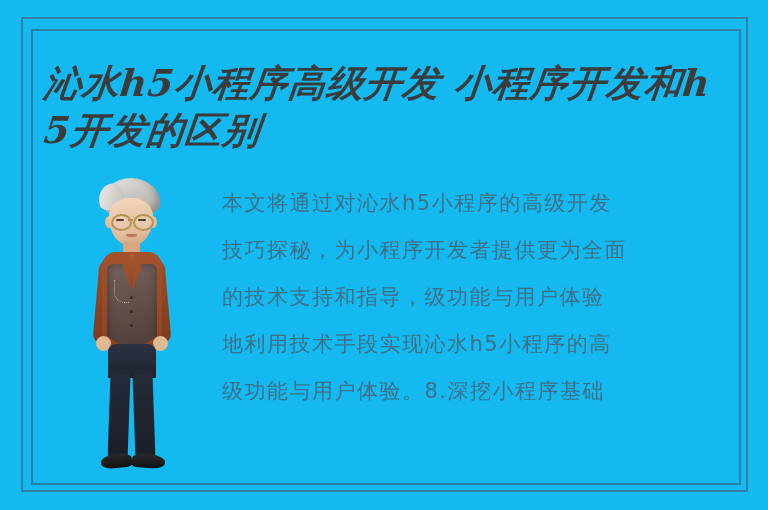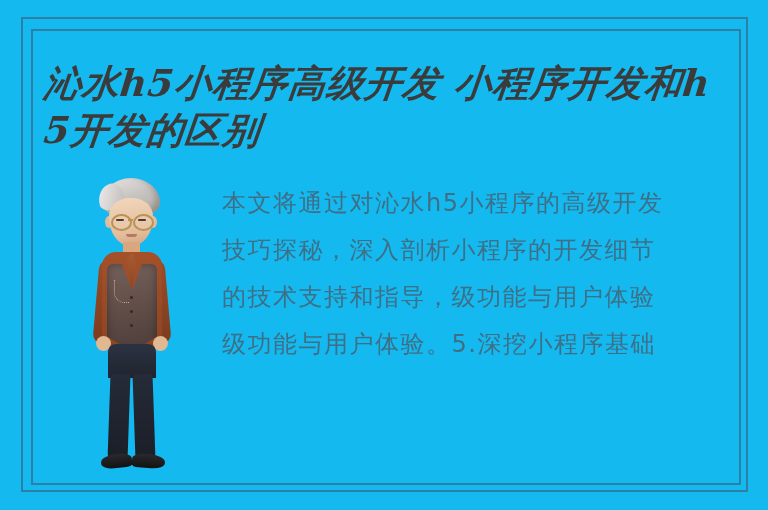--- a/index.html
+++ b/index.html
@@ -67,21 +67,21 @@
 
   
   .body-block {
     position: absolute;
     left: 222px;
     top: 180px;
     width: 500px;
   }
   .body-line {
     font-family: "DejaVu Sans", "Liberation Sans", sans-serif;
-    font-size: 24px;
+    font-size: 21px;
     line-height: 47px;
     color: #3f6f86;
     letter-spacing: 1.5px;
     white-space: nowrap;
   }
 
   
   .avatar {
     position: absolute;
     left: 76px;
@@ -228,23 +228,24 @@
   <div class="frame-outer"></div>
   <div class="frame-inner"></div>
 
   <div class="title-block">
     <div class="title-line">沁水h5小程序高级开发 小程序开发和h</div>
     <div class="title-line">5开发的区别</div>
   </div>
 
   <div class="body-block">
     <div class="body-line">本文将通过对沁水h5小程序的高级开发</div>
-    <div class="body-line">技巧探秘，深入剖析小程序的开发细节</div>
+    <div class="body-line">技巧探秘，为小程序开发者提供更为全面</div>
     <div class="body-line">的技术支持和指导，级功能与用户体验</div>
-    <div class="body-line">级功能与用户体验。5.深挖小程序基础</div>
+    <div class="body-line">地利用技术手段实现沁水h5小程序的高</div>
+    <div class="body-line">级功能与用户体验。8.深挖小程序基础</div>
   </div>
 
   <div class="avatar">
     <div class="av-part av-hair"></div>
     <div class="av-part av-hair-sweep"></div>
     <div class="av-part av-ear-l"></div>
     <div class="av-part av-ear-r"></div>
     <div class="av-part av-face"></div>
     <div class="av-part av-glass-l"></div>
     <div class="av-part av-glass-r"></div>

